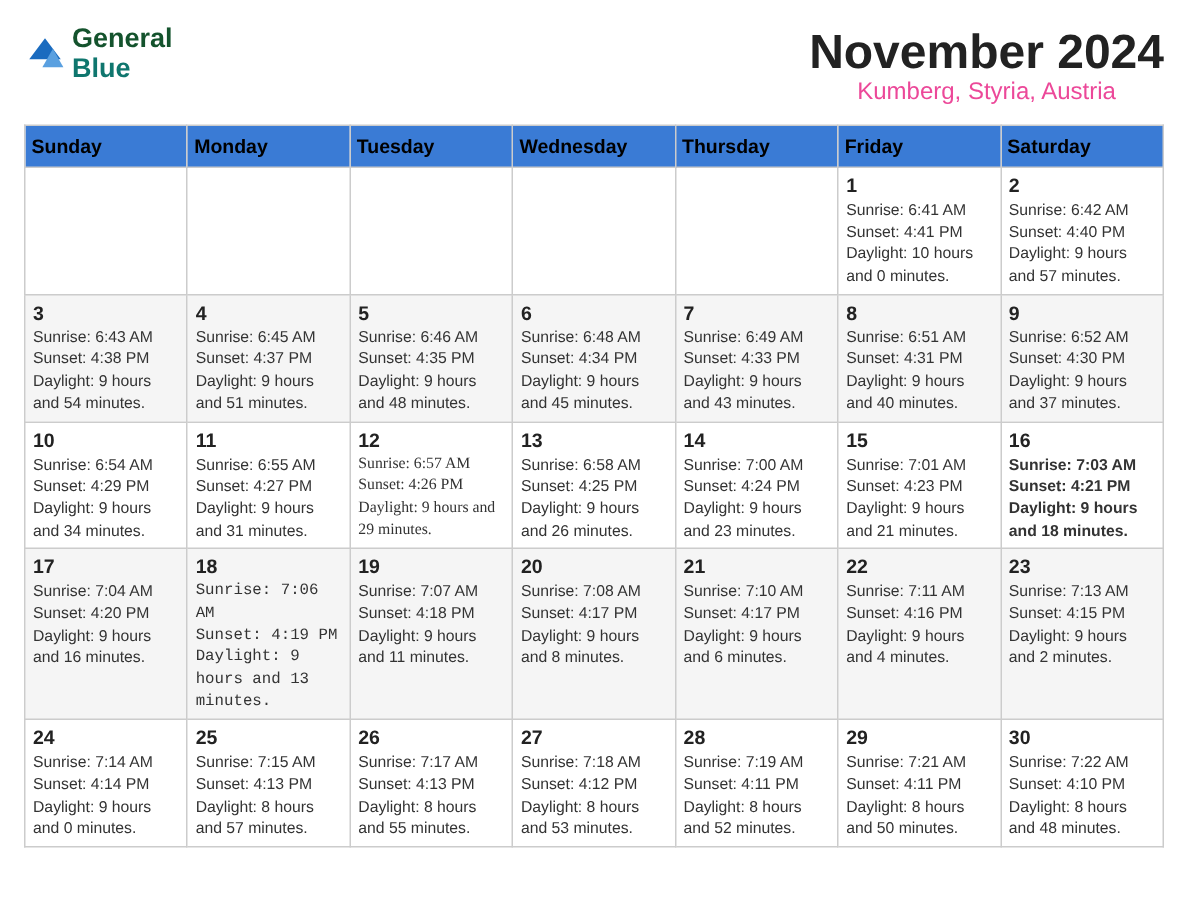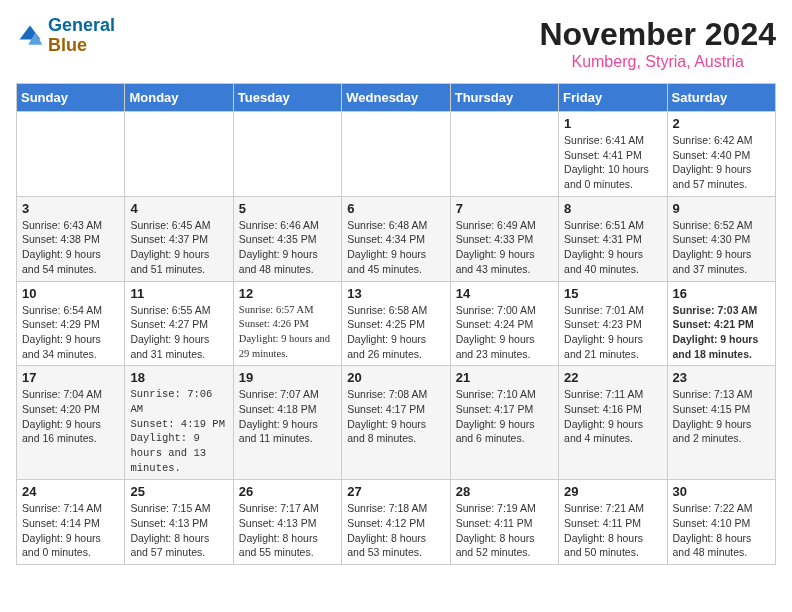--- a/index.html
+++ b/index.html
@@ -19,22 +19,22 @@
     .logo {
       display: flex;
       align-items: center;
       gap: 4px;
     }
     .logo-text {
       font-size: 18px;
       font-weight: bold;
       line-height: 1.1;
     }
-    .logo-general { color: #0369a1; }
-    .logo-blue { color: #a16207; }
+    .logo-general { color: #14532d; }
+    .logo-blue { color: #0f766e; }
     .logo-icon {
       width: 28px;
       height: 28px;
     }
     .title-block {
       text-align: center;
     }
     .month-title {
       font-size: 32px;
       font-weight: bold;
@@ -44,21 +44,21 @@
       font-size: 16px;
       color: #ec4899;
     }
     table {
       width: 100%;
       border-collapse: collapse;
       table-layout: fixed;
     }
     thead tr th {
       background-color: #3a7bd5;
-      color: #ffffff;
+      color: #000000;
       font-size: 13px;
       font-weight: bold;
       padding: 6px 4px;
       text-align: left;
       border: 1px solid #ccc;
     }
     tbody tr td {
       vertical-align: top;
       border: 1px solid #ccc;
       padding: 4px 5px;

